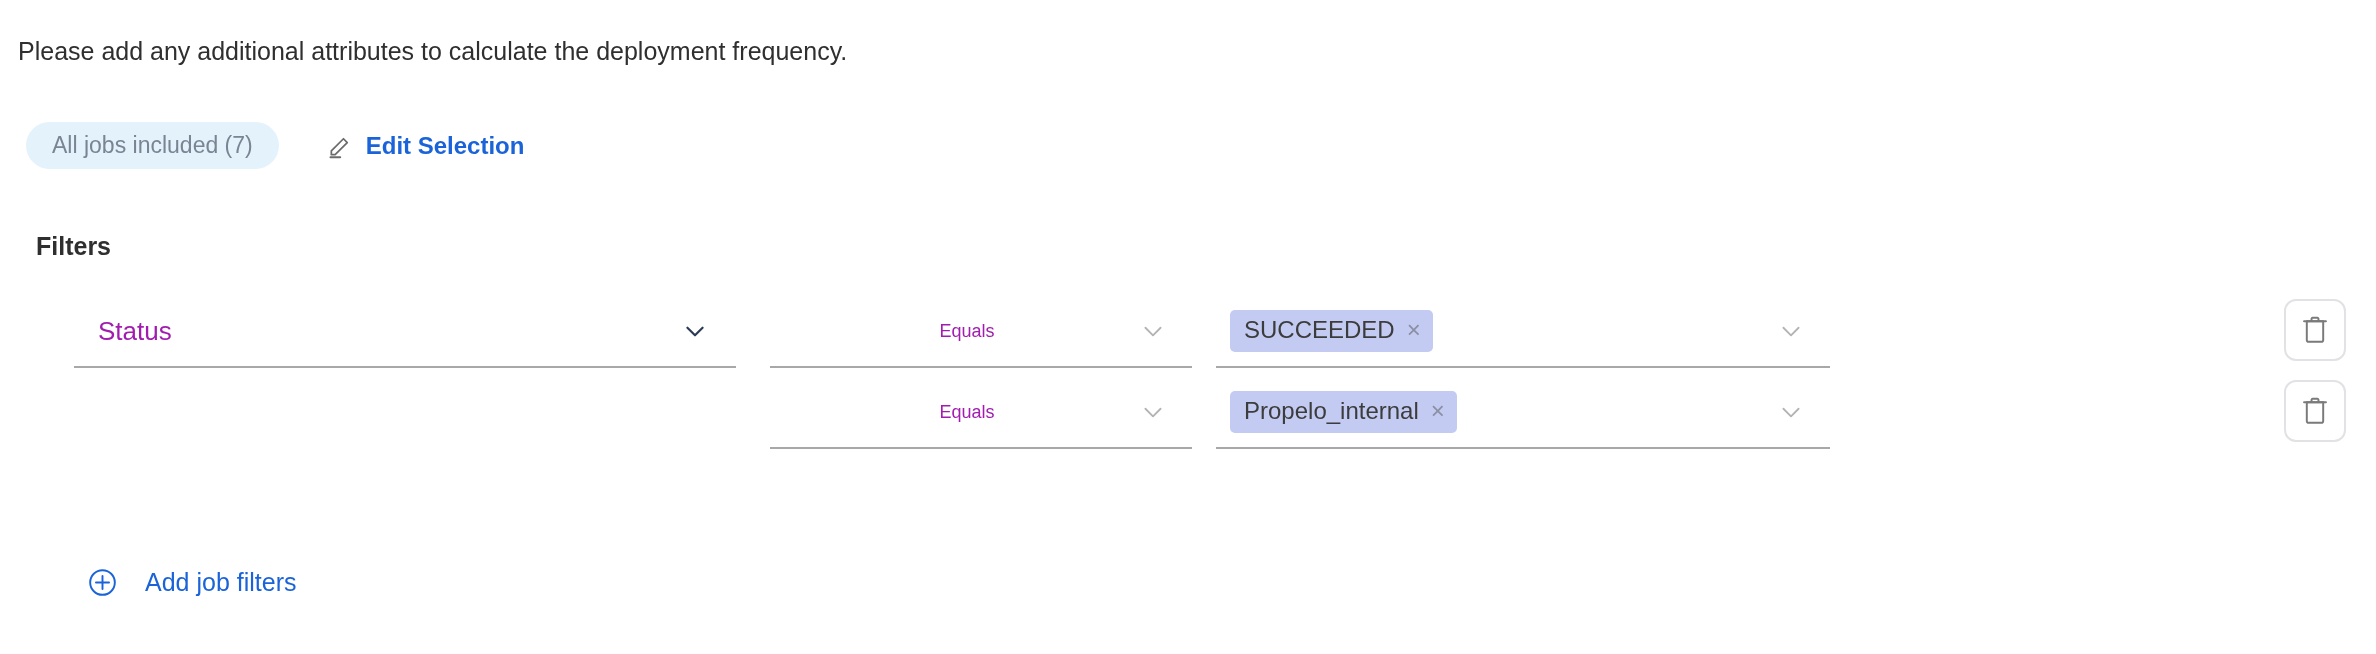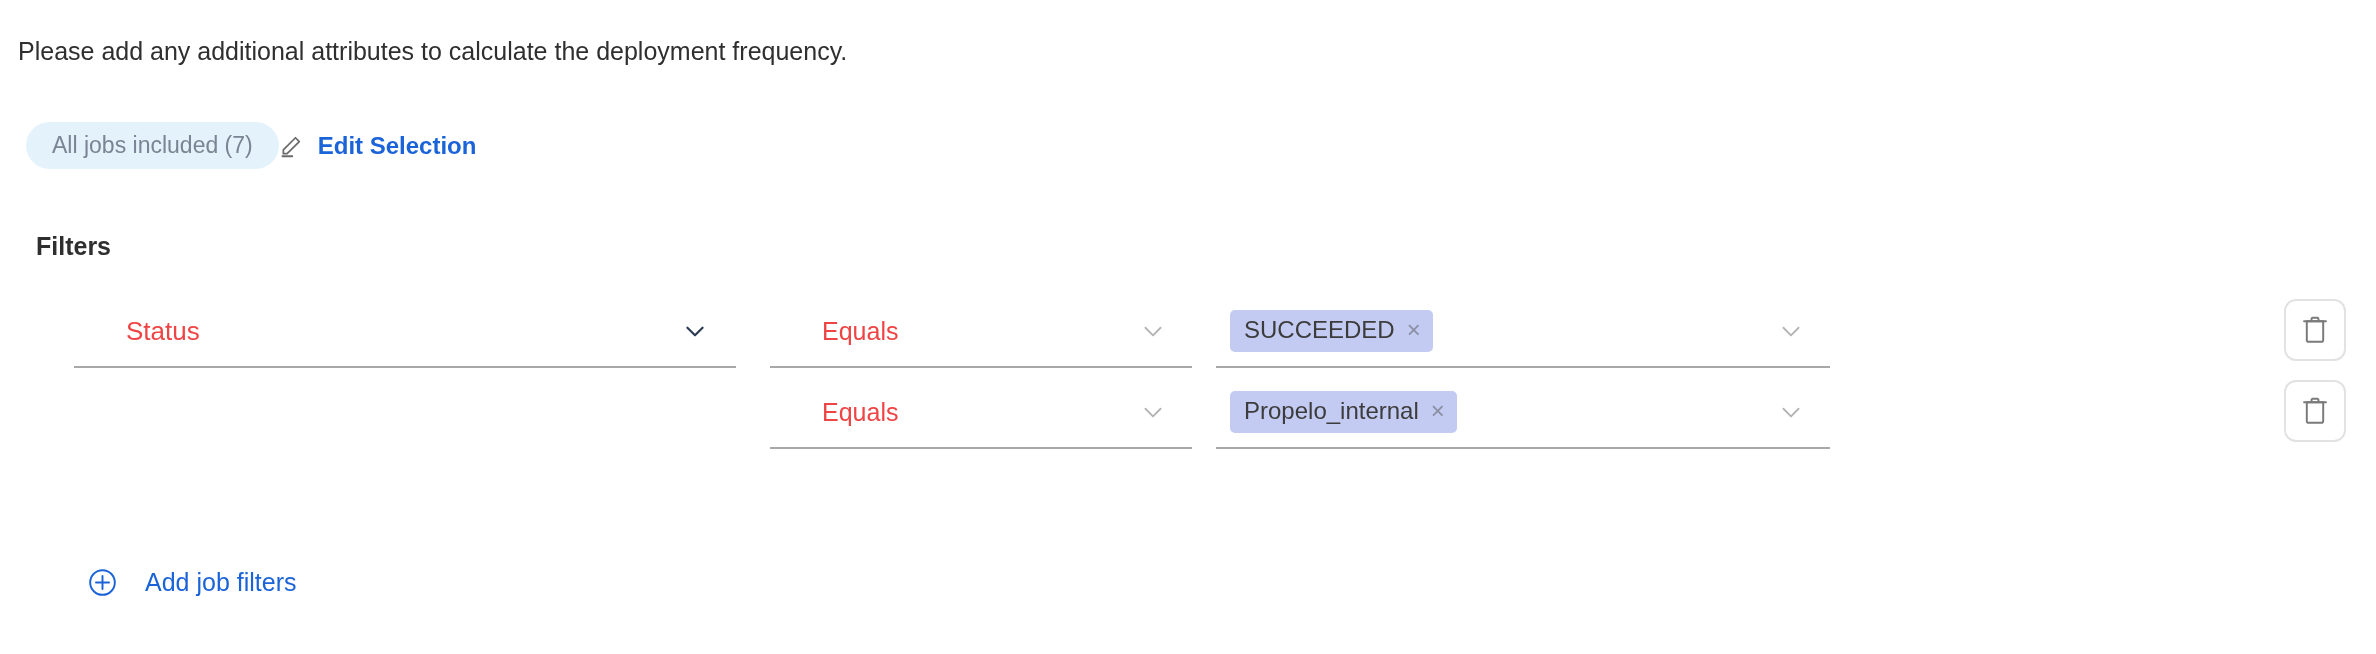--- a/index.html
+++ b/index.html
@@ -34,32 +34,34 @@
     white-space: nowrap;
   }
 
   
   .jobs-row {
     position: absolute;
     left: 26px;
     top: 122px;
     display: flex;
     align-items: center;
+    gap: 48px;
   }
   .jobs-pill {
     background: #e4f2fb;
     color: #7a8594;
     font-size: 23px;
     border-radius: 26px;
     padding: 10px 26px 11px 26px;
     white-space: nowrap;
     line-height: 1.15;
   }
   .edit-link {
     display: flex;
+    align-items: center;
     gap: 13px;
     color: #1a63d8;
     font-size: 24px;
     font-weight: 600;
     white-space: nowrap;
     cursor: pointer;
   }
   .edit-pencil {
     display: block;
     width: 26px;
@@ -102,40 +104,39 @@
     top: 0;
     height: 72px;
     display: flex;
     align-items: center;
     border-bottom: 2px solid #a8a8a8;
     box-sizing: border-box;
     cursor: pointer;
   }
   .field .field-text {
     font-size: 25px;
-    color: #ef4444;
+    color: #a21caf;
     white-space: nowrap;
     flex: 1 1 auto;
     overflow: hidden;
-    margin-left: 28px;
   }
   .chev {
     flex: none;
     width: 26px;
     height: 26px;
     display: block;
   }
 
   
   .field.attr  { left: 74px;   width: 662px; padding: 0 28px 0 24px; }
   .field.op    { left: 770px;  width: 422px; padding: 0 26px 0 24px; }
   .field.val   { left: 1216px; width: 614px; padding: 0 26px 0 14px; gap: 36px; }
 
   .field.attr .field-text { font-size: 26px; }
-  .field.op   .field-text { font-size: 25px; }
+  .field.op   .field-text { font-size: 18px; text-align: center; }
 
   
   .chip {
     display: inline-flex;
     align-items: center;
     gap: 12px;
     background: #c3cbf2;
     color: #3c3c3c;
     font-size: 24px;
     border-radius: 5px;

